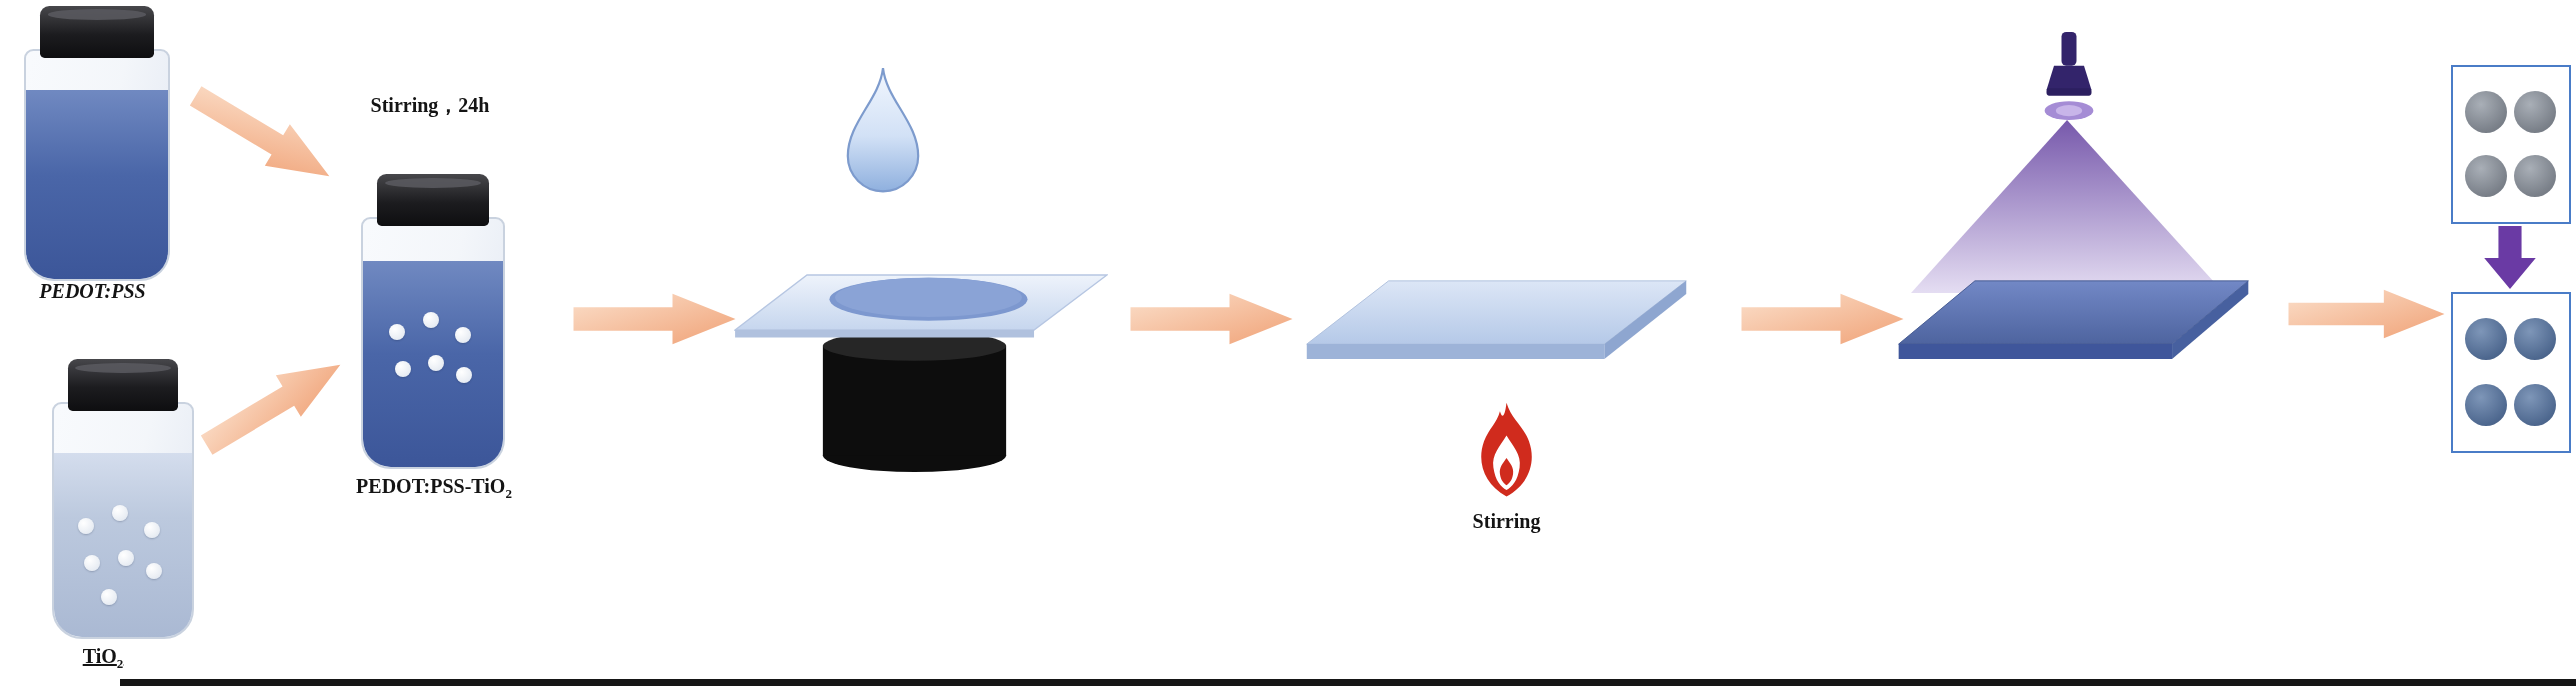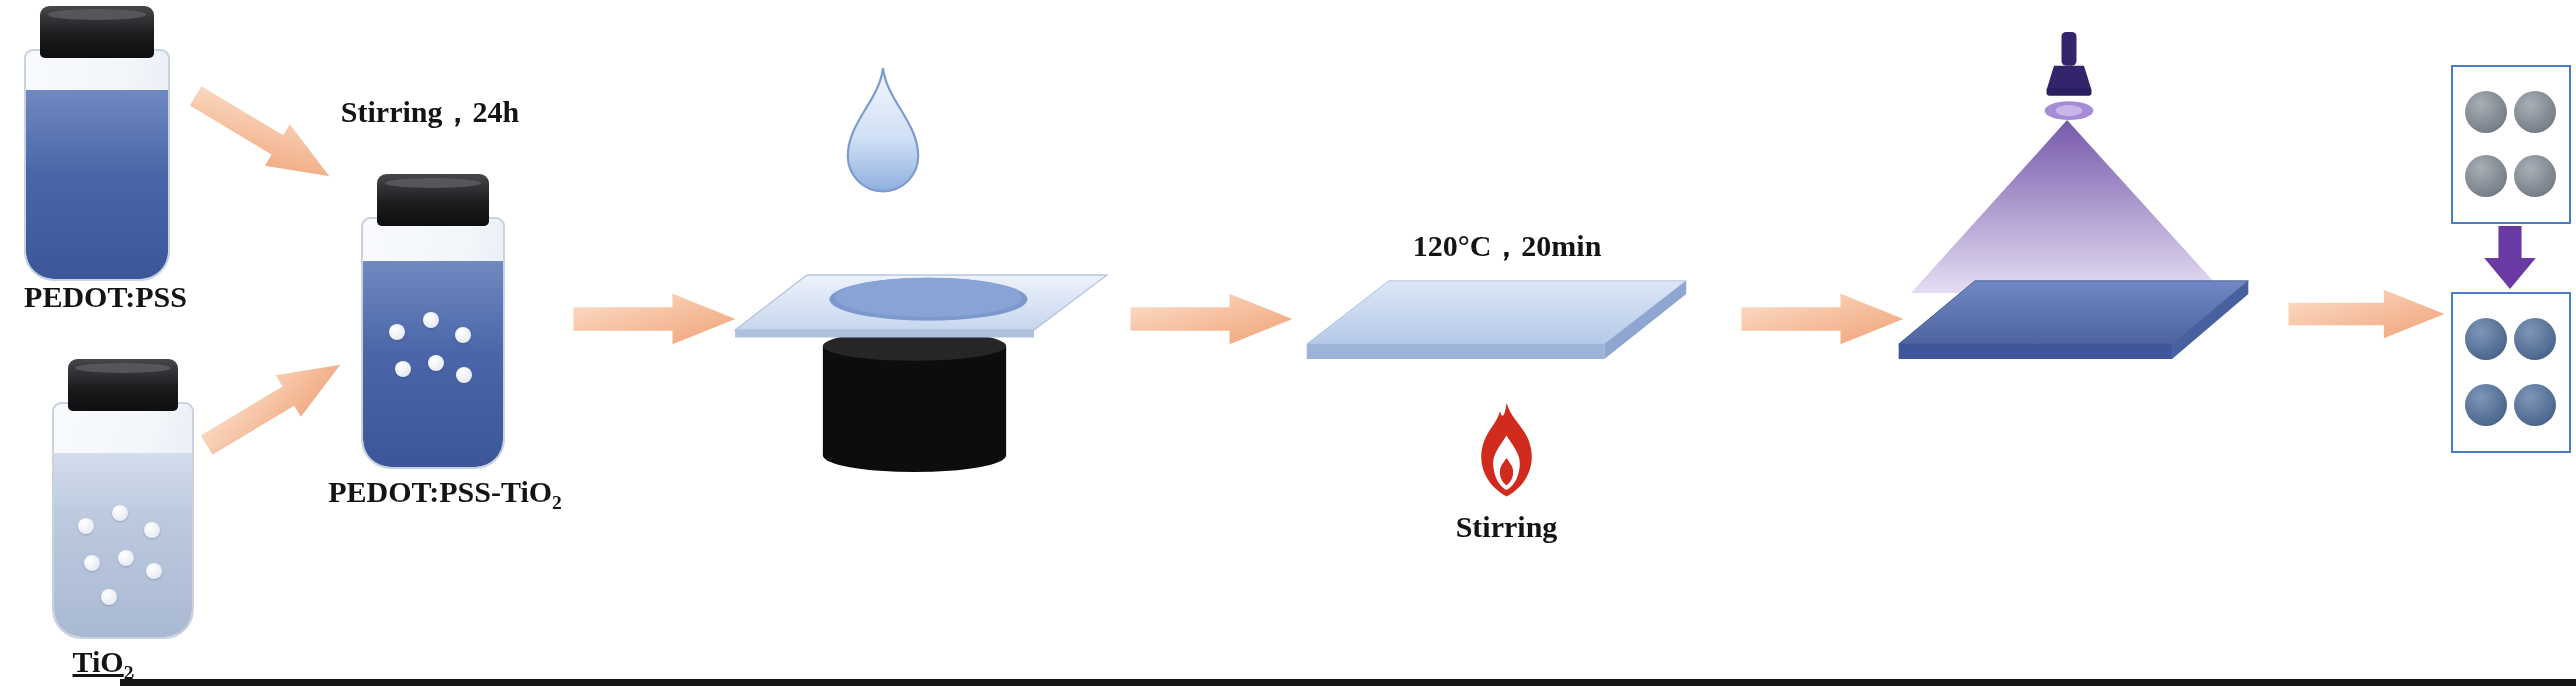--- a/index.html
+++ b/index.html
@@ -8,21 +8,21 @@
     width: 2576px;
     height: 686px;
     background: #ffffff;
     font-family: "Liberation Serif", serif;
     overflow: hidden;
   }
   .abs { position: absolute; }
   .lbl {
     position: absolute;
     font-weight: bold;
-    font-size: 30px;
+    font-size: 20px;
     color: #141414;
     text-align: center;
     white-space: nowrap;
   }
   .lbl sub { font-size: 0.65em; }
 
   
   .vial { position: absolute; }
   .vial-cap {
     position: absolute; top: 0; left: 11%; width: 78%; height: 52px;
@@ -97,21 +97,21 @@
       </linearGradient>
     </defs>
   </svg>
 
   <div class="vial" style="left:24px; top:5.6px; width:146px; height:275px;">
     <div class="vial-cap"></div>
     <div class="vial-body">
       <div class="liquid liquid-blue" style="top:39px;"></div>
     </div>
   </div>
-  <div class="lbl" style="left:16px; top:280px; width:179px;">
+  <div class="lbl" style="left:3px; top:280px; width:179px;font-style:italic;">
     <span>PEDOT:PSS</span>
   </div>
 
   <div class="vial" style="left:52px; top:359px; width:142px; height:280px;">
     <div class="vial-cap"></div>
     <div class="vial-body">
       <div class="liquid liquid-tio2" style="top:49px;"></div>
       <div class="particle" style="left:24px; top:114px;"></div>
       <div class="particle" style="left:58px; top:101px;"></div>
       <div class="particle" style="left:90px; top:118px;"></div>
@@ -141,21 +141,21 @@
     <div class="vial-body">
       <div class="liquid liquid-mix" style="top:42px;"></div>
       <div class="particle" style="left:26px; top:105px;"></div>
       <div class="particle" style="left:60px; top:93px;"></div>
       <div class="particle" style="left:92px; top:108px;"></div>
       <div class="particle" style="left:32px; top:142px;"></div>
       <div class="particle" style="left:65px; top:136px;"></div>
       <div class="particle" style="left:93px; top:148px;"></div>
     </div>
   </div>
-  <div class="lbl" style="left:319px; top:475px; width:252px;">
+  <div class="lbl" style="left:308px; top:475px; width:252px;">
     <span>PEDOT:PSS-TiO</span><sub>2</sub>
   </div>
 
   <svg class="abs" style="left:572px; top:292px; width:165px; height:54px;" viewBox="0 0 180 60">
     <polygon points="0,17 110,17 110,2 180,30 110,58 110,43 0,43" fill="url(#gA)"></polygon>
   </svg>
 
   <svg class="abs" style="left:839px; top:62px; width:88px; height:146px;" viewBox="0 0 100 160">
     <path d="M50 4 C 54 40, 90 66, 90 104 A 40 40 0 1 1 10 104 C 10 66, 46 40, 50 4 Z" fill="url(#gDrop)" stroke="#7d9bcd" stroke-width="2.5"></path>
   </svg>
@@ -171,23 +171,20 @@
     <polygon points="1,60 321,60 321,68 1,68" fill="#b0c1de"></polygon>
     <ellipse cx="208" cy="27" rx="106" ry="23" fill="#7d98cf"></ellipse>
     <ellipse cx="208" cy="25" rx="100" ry="21" fill="#8aa3d6"></ellipse>
   </svg>
 
 
   <svg class="abs" style="left:1129px; top:292px; width:165px; height:54px;" viewBox="0 0 180 60">
     <polygon points="0,17 110,17 110,2 180,30 110,58 110,43 0,43" fill="url(#gA)"></polygon>
   </svg>
 
-  <div class="lbl" style="left:1380px; top:226px; width:254px;">
-    <span>120°C，20min</span>
-  </div>
 
   <svg class="abs" style="left:1304px; top:279px; width:385px; height:93px;" viewBox="0 0 412 100">
     <polygon points="90,2 410,2 322,70 2,70" fill="url(#gPlateM)" stroke="#aebfdd" stroke-width="1"></polygon>
     <polygon points="2,70 322,70 322,86 2,86" fill="#9db3d8"></polygon>
     <polygon points="322,70 410,2 410,16 322,86" fill="#8ea6d0"></polygon>
   </svg>
 
   <svg class="abs" style="left:1469px; top:400px; width:75px; height:103px;" viewBox="0 0 80 110">
     <path d="M40 3 C 45 20 58 28 64 44 C 72 66 64 90 40 103 C 16 90 8 66 16 44 C 21 31 30 24 33 12 C 35 19 38 20 40 3 Z" fill="#d02b1d"></path>
     <path d="M40 38 C 47 50 56 58 54 72 C 52 86 46 93 40 96 C 34 93 28 86 26 72 C 24 58 33 50 40 38 Z" fill="#ffffff"></path>

